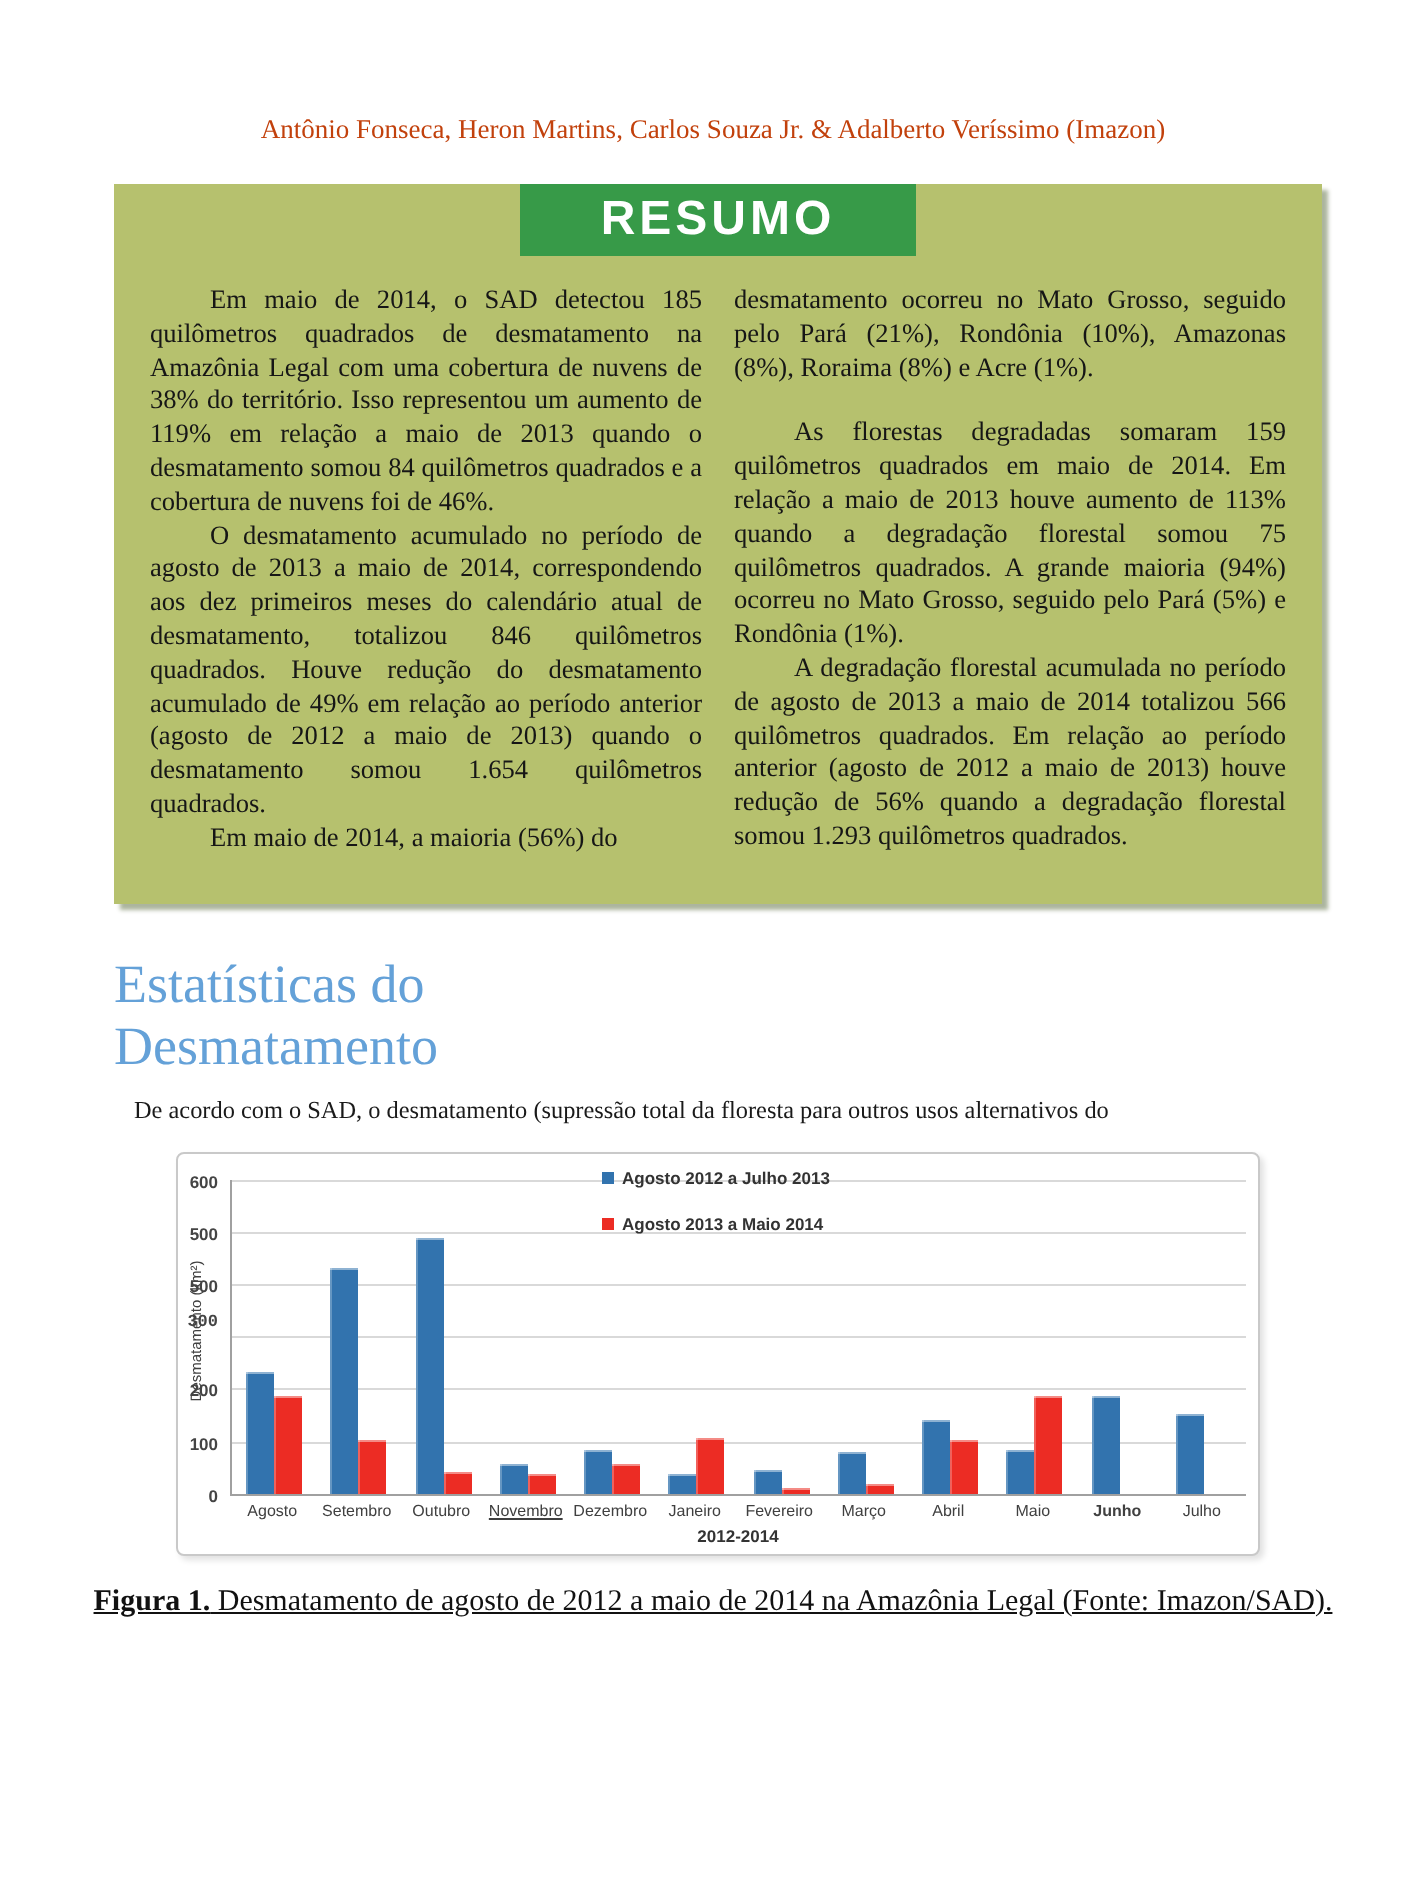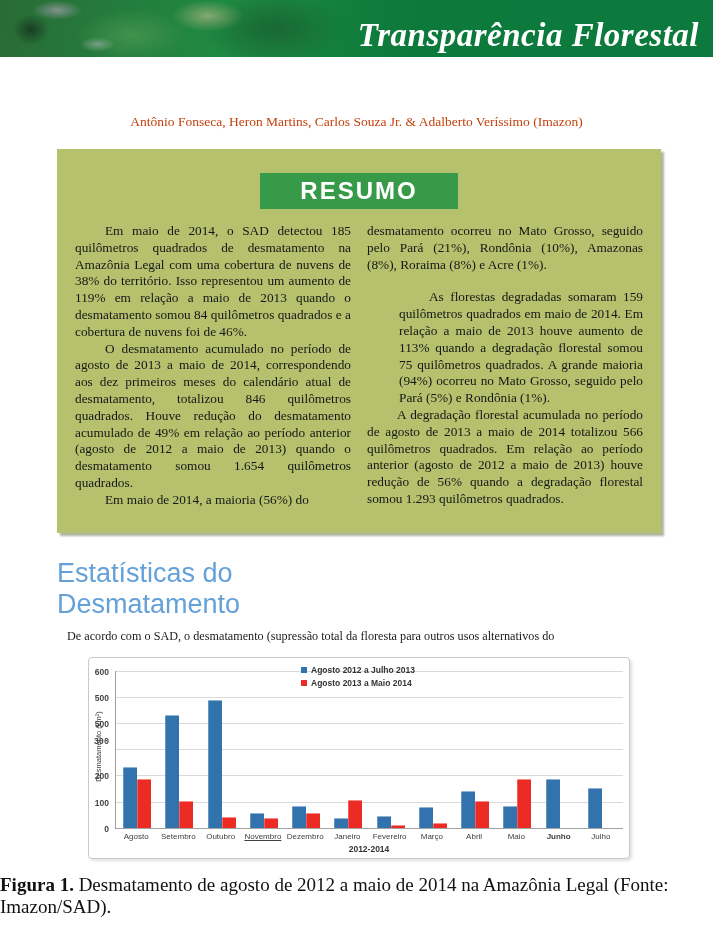--- a/index.html
+++ b/index.html
@@ -34,71 +34,67 @@
     transform:scaleX(.9);transform-origin:left center;white-space:nowrap;}
   .region-title{position:absolute;right:14px;bottom:0px;color:#0d0d0d;
     font-family:"Liberation Sans",sans-serif;font-weight:bold;font-size:21px;
     letter-spacing:-.3px;transform:scaleX(.9);transform-origin:right center;white-space:nowrap;}
 
   
   .authors{margin-top:57px;text-align:center;font-size:13.5px;color:#c2410c;}
 
   
   .resumo{width:604px;margin:19px auto 0 57px;background:var(--resumo_bg);
-          padding:24px 18px 24px;box-shadow:3px 3px 2px rgba(70,90,40,.45);}
+          padding:0 18px 24px;box-shadow:3px 3px 2px rgba(70,90,40,.45);}
   .resumo-banner{width:198px;height:36px;margin:0 auto 14px;background:var(--resumo_banner_green);
           display:flex;align-items:center;justify-content:center;}
   .resumo-banner span{color:#fff;font-family:"Liberation Sans",sans-serif;
           font-weight:bold;font-size:24px;letter-spacing:2px;}
   .resumo-cols{display:flex;gap:16px;}
   .resumo-cols .col{flex:1;font-size:13.3px;line-height:16.8px;text-align:justify;color:#161616;}
   .resumo-cols p.indent{text-indent:30px;}
-  .resumo-cols p.space-before{margin-top:16px;margin-left:32px;}
+  .resumo-cols p.space-before{margin-top:16px;}
 
   
   .section-heading{margin:25px 0 0 57px;width:240px;color:var(--heading_blue);
-      font-family:Liberation Sans, sans-serif;font-weight:normal;font-size:27px;line-height:31px;}
+      font-family:Liberation Serif, serif;font-weight:normal;font-size:27px;line-height:31px;}
   .intro-cols{display:flex;gap:21px;padding:0 41px;margin-top:9px;}
   .intro-cols p{flex:1;font-size:12.2px;line-height:15.2px;text-align:justify;}
   .intro-cols p.indent{text-indent:26px;}
 
   
   .chart{position:relative;width:542px;height:202px;margin:13px 0 0 88px;background:#fff;
          border:1px solid #c9c9c9;border-radius:4px;box-shadow:2px 2px 3px rgba(0,0,0,.12);
          font-family:"Liberation Sans",sans-serif;}
-  .legend{position:absolute;left:212px;top:7px;display:flex;flex-direction:column;gap:3px;z-index:3;}
+  .legend{position:absolute;left:212px;top:7px;display:flex;flex-direction:column;gap:13px;z-index:3;}
   .legend-item{display:flex;align-items:center;gap:4px;font-size:8.5px;font-weight:bold;color:#333;}
   .swatch{width:6px;height:6px;display:inline-block;background:#3273AE;}
   .plot{position:absolute;left:26px;top:13px;width:508px;height:158px;
         border-left:1px solid #a0a0a0;border-bottom:1px solid #a0a0a0;}
   .gridline{position:absolute;left:0;right:0;height:1px;background:#d9d9d9;}
   .bar{position:absolute;bottom:0;box-shadow:inset 0 1px 0 rgba(255,255,255,.45),inset 1px 0 0 rgba(255,255,255,.25);}
   .yticks{position:absolute;left:0;top:13px;width:22px;height:158px;}
   .ytick{position:absolute;right:2px;font-size:8.5px;font-weight:bold;color:#444;}
   .ylabel{position:absolute;left:-31px;top:84px;width:80px;text-align:center;
           transform:rotate(-90deg);font-size:7.5px;color:#404040;white-space:nowrap;}
   .xticks{position:absolute;left:26px;top:174px;width:508px;height:11px;}
   .xtick{position:absolute;top:0;text-align:center;font-size:8px;color:#404040;}
   .xlabel{position:absolute;left:26px;top:186px;width:508px;text-align:center;
           font-size:8.5px;font-weight:bold;color:#333;}
 
   
-  .caption{margin-top:15px;font-size:19px;color:#111;}
+  .caption{margin-top:15px;text-align:center;font-size:15px;color:#111;text-decoration:underline;}
   .caption b{font-weight:bold;}
 </style>
 </head>
 <body>
 
 <div class="page">
 
   <header>
-    <div class="band-green">
-      <div class="sat"></div>
-      <h1 class="pub-title">Transparência Florestal</h1>
-    </div>
   </header>
 
   <p class="authors">Antônio Fonseca, Heron Martins, Carlos Souza Jr. &amp; Adalberto Veríssimo (Imazon)</p>
 
   <section class="resumo">
     <div class="resumo-banner">
       <span>RESUMO</span>
     </div>
     <div class="resumo-cols">
       <div class="col">

